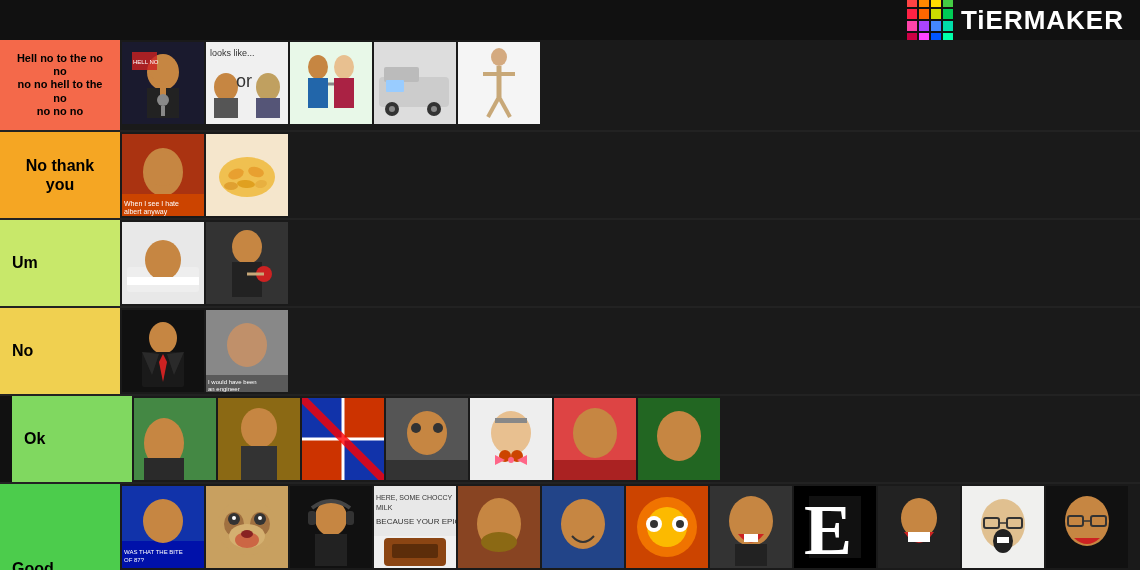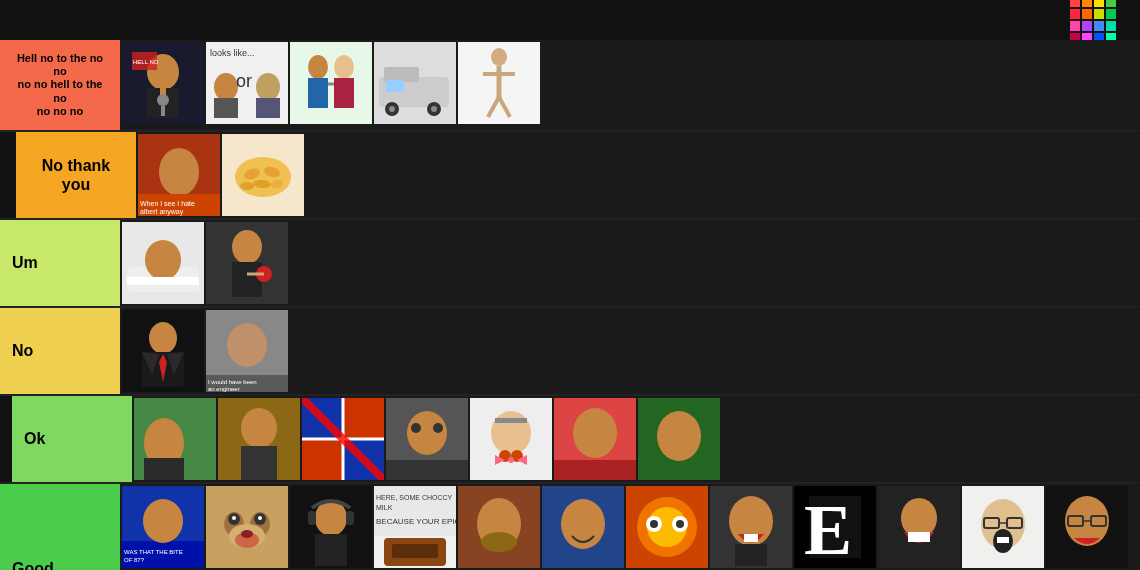--- a/index.html
+++ b/index.html
@@ -39,21 +39,21 @@
       flex-direction: row;
       flex-wrap: wrap;
       flex: 1;
       background: #1a1a1a;
       align-items: flex-start;
       padding: 2px;
       gap: 2px;
     }
     
     .tier-hell { background: #f4694a; }
-    .tier-nothank { background: #f5a623; margin-left: 16px; }
+    .tier-nothank { background: #f5a623; }
     .tier-no { background: #f0d050; }
     .tier-um { background: #c8e86a; }
     .tier-ok { background: #80d860; margin-left: 12px; }
     .tier-good { background: #4ccc4c; }
 
     
     .header {
       display: flex;
       justify-content: flex-end;
       align-items: center;
@@ -114,20 +114,21 @@
     <div class="logo-cell" style="background:#00cc55;"></div>
     <div class="logo-cell" style="background:#ff44aa;"></div>
     <div class="logo-cell" style="background:#aa44ff;"></div>
     <div class="logo-cell" style="background:#4488ff;"></div>
     <div class="logo-cell" style="background:#00ddaa;"></div>
     <div class="logo-cell" style="background:#cc0044;"></div>
     <div class="logo-cell" style="background:#ff44ff;"></div>
     <div class="logo-cell" style="background:#0055ff;"></div>
     <div class="logo-cell" style="background:#00ffaa;"></div>
   </div>
+  <span class="logo-text">TiERMAKER</span>
 </div>
 
 <div class="tier-table">
 
   <div class="tier-row hell-row">
     <div class="tier-label tier-hell">
       <span class="tier-label-text" style="font-size:11px; font-weight:bold;">Hell no to the no no<br>no no hell to the no<br>no no no</span>
     </div>
     <div class="tier-items">
 

